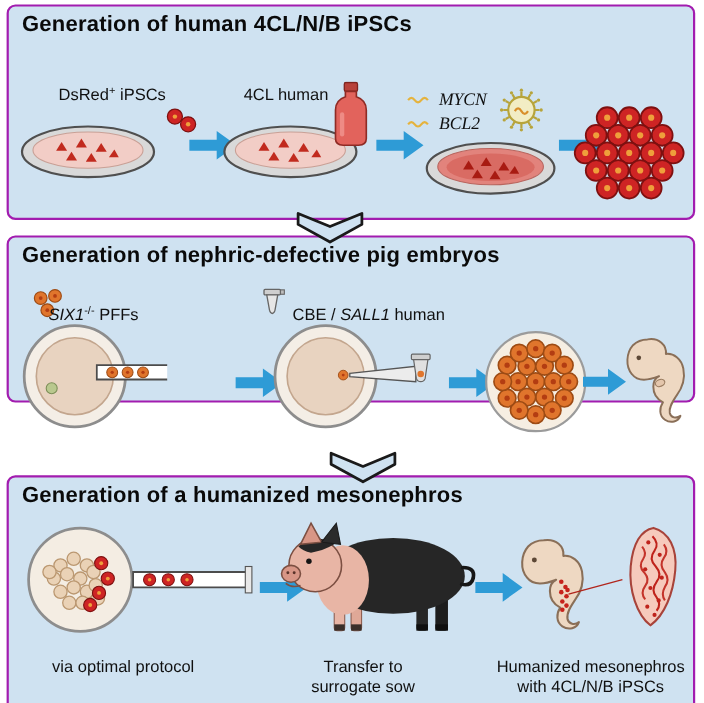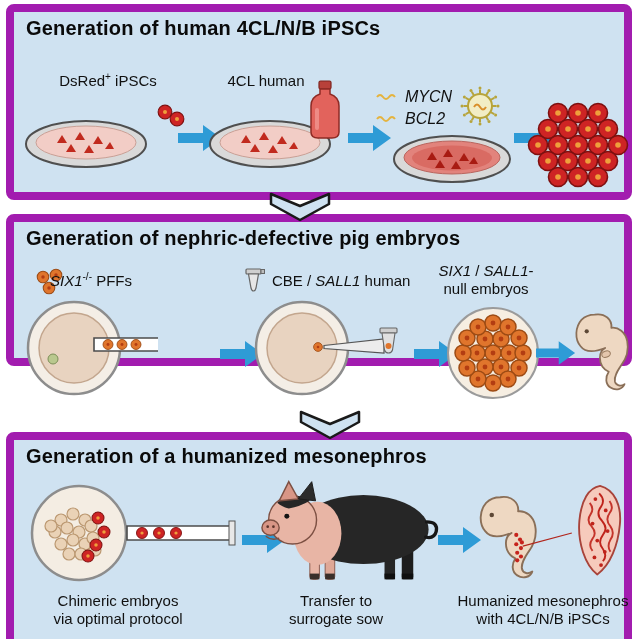--- a/index.html
+++ b/index.html
@@ -1,29 +1,29 @@
 <!DOCTYPE html>
 <html><head>
 <meta charset="utf-8">
 <style>
   html,body{margin:0;padding:0;background:#ffffff;}
   .canvas{position:relative;width:640px;height:639px;background:#ffffff;
           font-family:"Liberation Sans",sans-serif;overflow:hidden;}
   .panel{position:absolute;left:6px;width:626px;background:#cfe2f1;
-         border:8px solid #a21caf;border-radius:8px;box-sizing:border-box;}
+         border:2px solid #a21caf;border-radius:8px;box-sizing:border-box;}
   #panel1{top:4px;height:196px;}
   #panel2{top:214px;height:152px;}
   #panel3{top:432px;height:238px;}
   .panel-title{position:absolute;left:12px;top:5px;font-size:20px;font-weight:700;
                color:#0a0a0a;letter-spacing:.2px;}
   .abs{position:absolute;}
-  .label{font-size:15px;color:#101010;text-align:center;line-height:1.22;}
+  .label{font-size:15px;color:#101010;text-align:center;line-height:1.22;margin-top:12px;}
   .label i, .gene-line i{font-style:italic;}
   sup{font-size:10px;line-height:0;}
-  .gene-line{display:flex;align-items:center;gap:5px;font-size:16px;color:#101010;}
+  .gene-line{display:flex;align-items:center;gap:5px;font-size:16px;color:#101010;font-family:Liberation Serif, serif;}
   svg{display:block;}
 </style>
 </head>
 <body>
 
 <div class="canvas">
 
   <svg width="0" height="0" style="position:absolute" aria-hidden="true">
     <defs>
       <g id="rcell">
@@ -209,24 +209,20 @@
       <g transform="translate(128,30)">
         <rect x="0" y="0" width="17" height="5" rx="1" fill="#cfcfcf" stroke="#666" stroke-width="1.1"></rect>
         <path d="M2,5 h13 l-2.5,17 q-1,3 -4,3 q-3,0 -4,-3 z" fill="#e0e0e0" stroke="#666" stroke-width="1.1"></path>
         <circle cx="8.5" cy="18" r="3" fill="#e0752c"></circle>
       </g>
     </svg>
     <svg class="abs" style="left:400px;top:116px" width="44" height="32" viewBox="0 0 44 32">
         <use href="#barrow"></use>
       </svg>
 
-    <div class="abs label" style="left:402px;top:40px;width:140px">
-      <div><i>SIX1</i><span> / </span><i>SALL1</i><span>-</span></div>
-      <div>null embryos</div>
-    </div>
     <svg class="abs" style="left:432px;top:84px" width="94" height="94" viewBox="0 0 94 94">
       <circle cx="47" cy="47" r="45" fill="#f6eee2" stroke="#9b9b9b" stroke-width="2"></circle>
       <use href="#ocell" transform="translate(47,47)"></use>
         <use href="#ocell" transform="translate(63,47)"></use>
       <use href="#ocell" transform="translate(55,61)"></use>
         <use href="#ocell" transform="translate(39,61)"></use>
       <use href="#ocell" transform="translate(31,47)"></use>
         <use href="#ocell" transform="translate(39,33)"></use>
       <use href="#ocell" transform="translate(55,33)"></use>
         <use href="#ocell" transform="translate(77,47)"></use>
@@ -277,21 +273,20 @@
         <use href="#rcell" transform="translate(78,50) scale(0.63)"></use>
       <use href="#rcell" transform="translate(70,63) scale(0.63)"></use>
         <use href="#rcell" transform="translate(62,74) scale(0.63)"></use>
       <path d="M206,44 H101 V58 H206" fill="#ffffff" stroke="#4c4c4c" stroke-width="1.6"></path>
       <rect x="203" y="39" width="6" height="24" fill="#e8e8e8" stroke="#555" stroke-width="1"></rect>
       <use href="#rcell" transform="translate(116,51) scale(0.58)"></use>
         <use href="#rcell" transform="translate(133,51) scale(0.58)"></use>
       <use href="#rcell" transform="translate(150,51) scale(0.58)"></use>
     </svg>
     <div class="abs label" style="left:16px;top:152px;width:176px">
-      <div>Chimeric embryos</div>
       <div>via optimal protocol</div>
     </div>
     <svg class="abs" style="left:228px;top:84px" width="44" height="32" viewBox="0 0 44 32">
         <use href="#barrow"></use>
       </svg>
 
     <svg class="abs" style="left:246px;top:34px" width="182" height="113" viewBox="0 0 190 118">
       <rect x="130" y="78" width="11" height="32" rx="3" fill="#262626"></rect>
       <rect x="148" y="76" width="12" height="34" rx="3" fill="#1d1d1d"></rect>
       <rect x="52" y="78" width="10" height="32" rx="3" fill="#e8b5a5" stroke="#8a5a4c" stroke-width="1"></rect>

